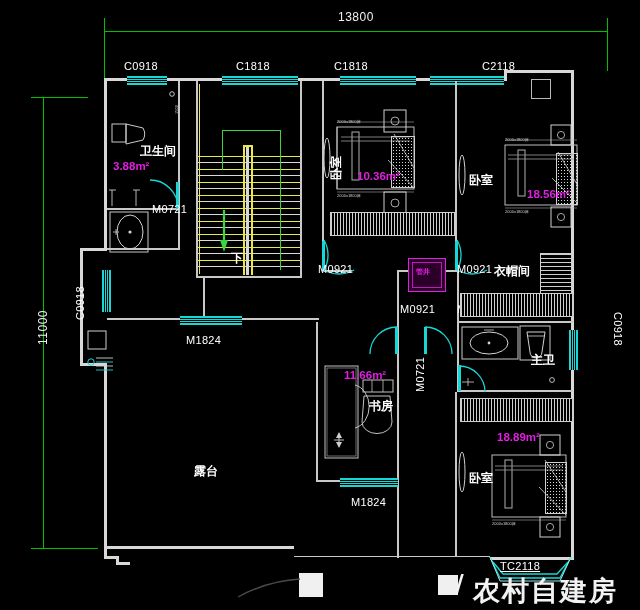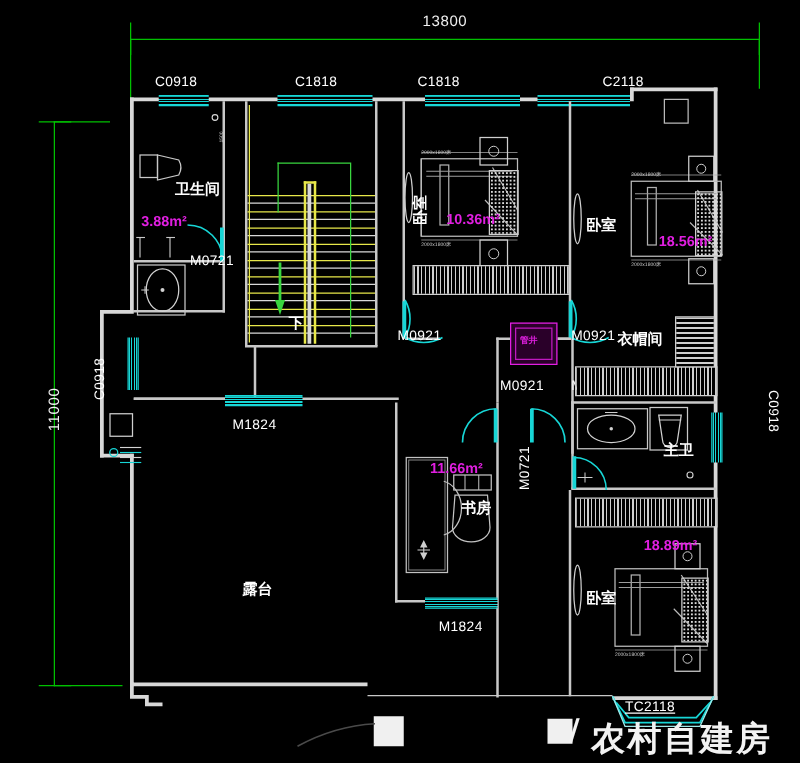--- a/index.html
+++ b/index.html
@@ -197,21 +197,21 @@
     <line x1="136" y1="190" x2="136" y2="206" stroke="#c9c9c9" stroke-width="0.9"></line>
     <line x1="133" y1="190" x2="140" y2="190" stroke="#c9c9c9" stroke-width="0.9"></line>
 
     <rect x="110" y="212" width="38" height="40" fill="none" stroke="#c9c9c9" stroke-width="1"></rect>
     <ellipse cx="130" cy="232" rx="13" ry="17" fill="none" stroke="#d2d2d2" stroke-width="1"></ellipse>
     <circle cx="130" cy="232" r="1.6" fill="#d2d2d2"></circle>
     <line x1="113" y1="232" x2="119" y2="232" stroke="#cfcfcf" stroke-width="0.8"></line>
     <line x1="116" y1="229" x2="116" y2="235" stroke="#cfcfcf" stroke-width="0.8"></line>
   </svg>
   <div class="cnlabel" style="left:140px;top:143px;">卫生间</div>
-  <div class="area" style="left:113px;top:160px;margin-top:12px;">3.88m²</div>
+  <div class="area" style="left:113px;top:160px;">3.88m²</div>
 
   <div class="tiny rot90" style="left:174px;top:114px;">1500</div>
 
   <div class="stairline" style="left:198px;top:156px;width:102px;height:1.4px;"></div>
   <div class="stairline" style="left:198px;top:169px;width:102px;height:1.4px;"></div>
   <div class="stairline" style="left:198px;top:182px;width:102px;height:1.4px;"></div>
   <div class="stairline" style="left:198px;top:195px;width:102px;height:1.4px;"></div>
   <div class="stairline" style="left:198px;top:208px;width:102px;height:1.4px;"></div>
   <div class="stairline" style="left:198px;top:221px;width:102px;height:1.4px;"></div>
   <div class="stairline" style="left:198px;top:234px;width:102px;height:1.4px;"></div>
@@ -333,21 +333,21 @@
     <line x1="492" y1="520" x2="566" y2="520" stroke="#a8a8a8" stroke-width="0.6"></line>
     <rect x="540" y="435" width="20" height="20" fill="none" stroke="#cfcfcf" stroke-width="1"></rect>
     <circle cx="550" cy="445" r="3.6" fill="none" stroke="#cfcfcf" stroke-width="0.8"></circle>
     <rect x="540" y="517" width="20" height="20" fill="none" stroke="#cfcfcf" stroke-width="1"></rect>
     <circle cx="550" cy="527" r="3.6" fill="none" stroke="#cfcfcf" stroke-width="0.8"></circle>
     <ellipse cx="462" cy="472" rx="3" ry="20" fill="none" stroke="#cfcfcf" stroke-width="1"></ellipse>
   </svg>
   <div class="dots" style="left:545px;top:462px;width:20px;height:50px;"></div>
   <div class="tiny" style="left:492px;top:521px;">2000x1800床</div>
   <div class="cnlabel" style="left:469px;top:470px;">卧室</div>
-  <div class="area" style="left:515px;top:431px;">18.89m²</div>
+  <div class="area" style="left:497px;top:431px;">18.89m²</div>
 
   <svg style="left:0;top:0;width:640px;height:610px;">
 
     <rect x="325" y="366" width="33" height="92" fill="none" stroke="#c2c2c2" stroke-width="1"></rect>
     <rect x="327" y="368" width="29" height="88" fill="none" stroke="#9b9b9b" stroke-width="0.7"></rect>
 
     <path d="M355,385 A18,22 0 0 1 355,428" fill="none" stroke="#c2c2c2" stroke-width="1"></path>
 
     <rect x="363" y="380" width="30" height="12" fill="none" stroke="#c2c2c2" stroke-width="1"></rect>
     <line x1="372" y1="380" x2="372" y2="392" stroke="#c2c2c2" stroke-width="0.8"></line>

